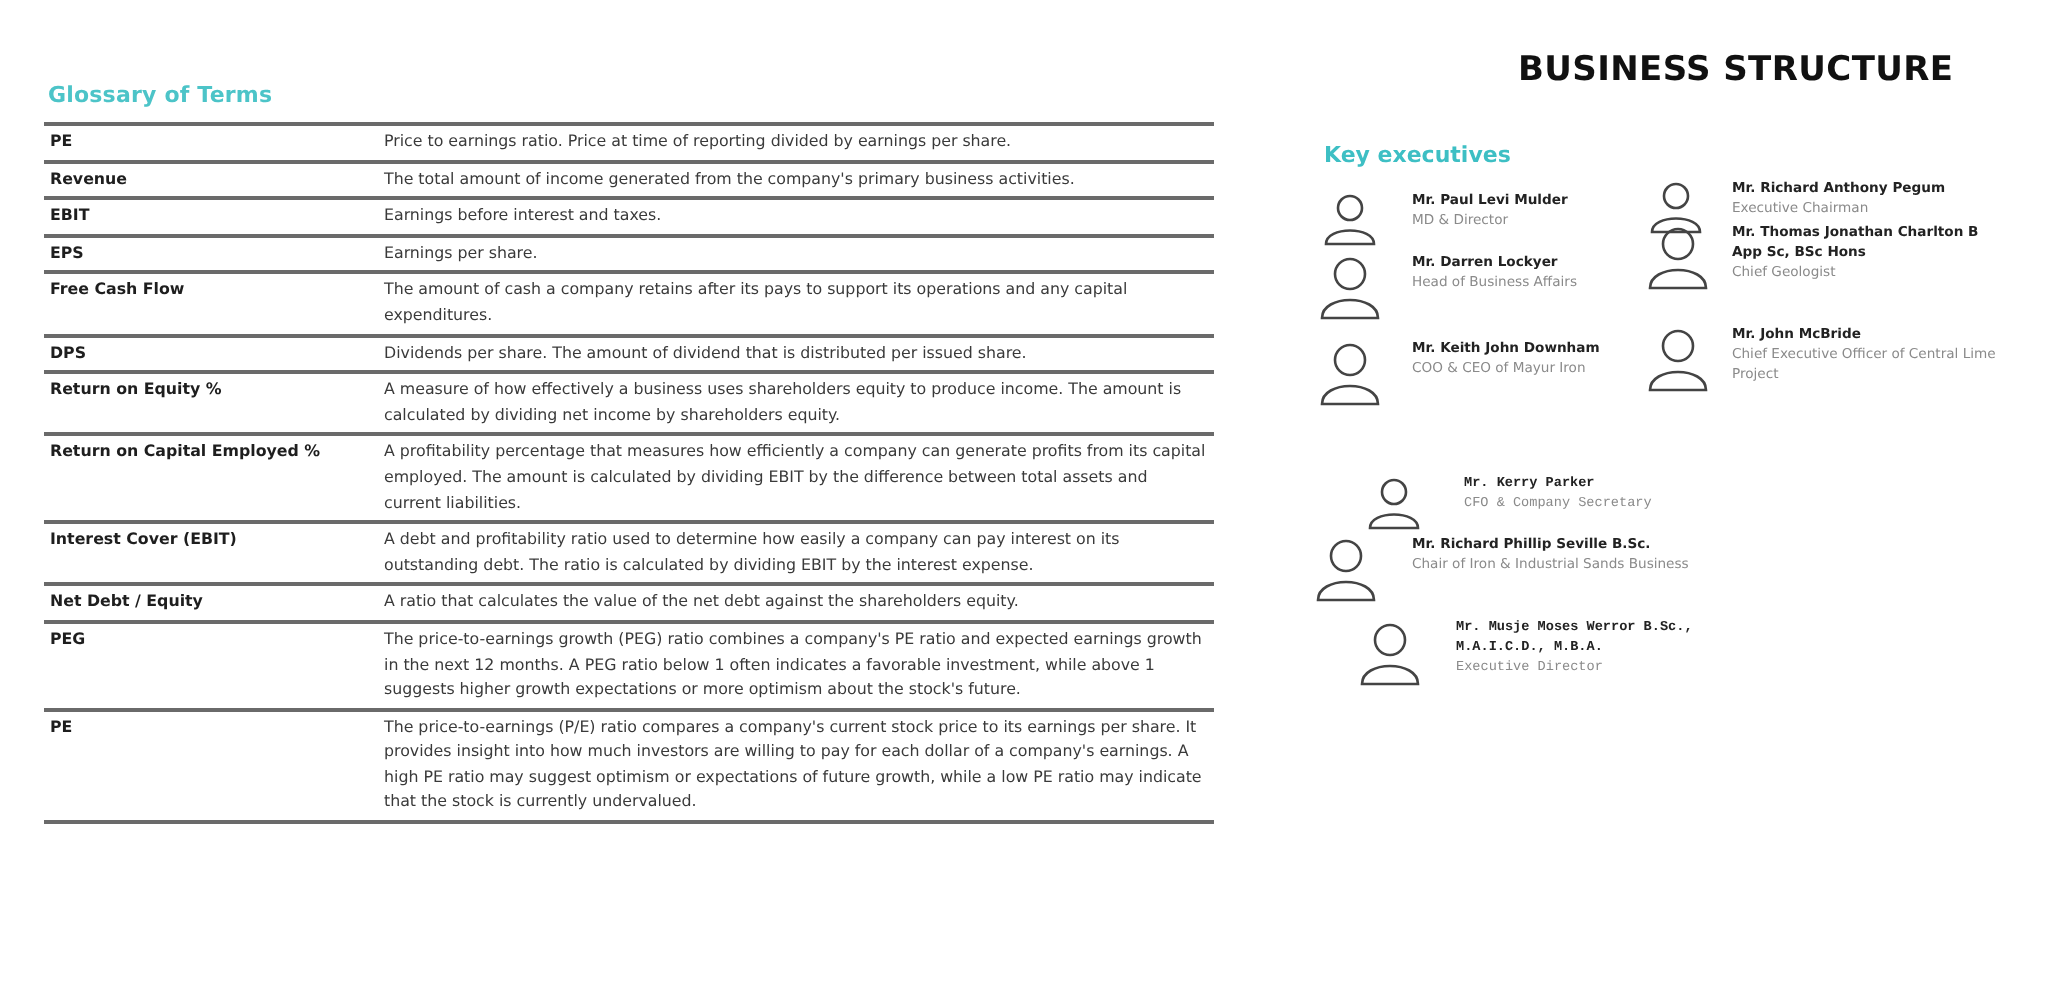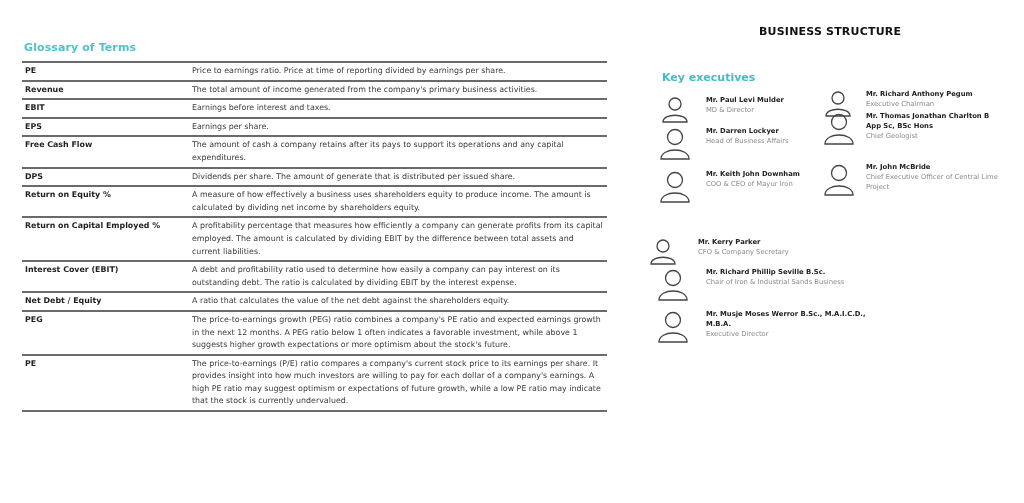--- a/index.html
+++ b/index.html
@@ -22,21 +22,21 @@
     padding: 2px 0 2px 0;
     font-size: 7.9px; line-height: 12.6px;
   }
   .term {
     width: 167px; flex: 0 0 167px; padding-left: 3px; font-weight: bold; color: #1e1e1e;
   }
   .desc { flex: 1; color: #3a3a3a; padding-right: 4px; }
 
   .biz-title {
     position: absolute; left: 759px; top: 25px;
-    font-size: 11px; font-weight: bold; color: #111; letter-spacing: 0.2px;
+    font-size: 17px; font-weight: bold; color: #111; letter-spacing: 0.2px;
     font-family: "DejaVu Sans", sans-serif;
   }
   .key-exec {
     position: absolute; left: 662px; top: 71px;
     font-size: 11px; font-weight: bold; color: #3dbfc4;
   }
   .exec {
     position: absolute; display: flex; align-items: flex-start;
   }
   .exec .avatar { width: 34px; height: 34px; flex: 0 0 34px; margin-right: 12px; }
@@ -66,21 +66,21 @@
   <div class="grow">
       <div class="term">EPS</div>
       <div class="desc">Earnings per share.</div>
     </div>
   <div class="grow">
       <div class="term">Free Cash Flow</div>
       <div class="desc">The amount of cash a company retains after its pays to support its operations and any capital expenditures.</div>
     </div>
   <div class="grow">
       <div class="term">DPS</div>
-      <div class="desc">Dividends per share. The amount of generate that is distributed per issued share.</div>
+      <div class="desc">Dividends per share. The amount of dividend that is distributed per issued share.</div>
     </div>
   <div class="grow">
       <div class="term">Return on Equity %</div>
       <div class="desc">A measure of how effectively a business uses shareholders equity to produce income. The amount is calculated by dividing net income by shareholders equity.</div>
     </div>
   <div class="grow">
       <div class="term">Return on Capital Employed %</div>
       <div class="desc">A profitability percentage that measures how efficiently a company can generate profits from its capital employed. The amount is calculated by dividing EBIT by the difference between total assets and current liabilities.</div>
     </div>
   <div class="grow">
@@ -171,21 +171,21 @@
         <circle cx="17" cy="10" r="7.5" fill="none" stroke="#444" stroke-width="1.3"></circle>
         <path d="M3 32 C3 20 31 20 31 32 Z" fill="none" stroke="#444" stroke-width="1.3"></path>
       </svg>
     </div>
   <div class="info" style="width:135px; margin-left:-2px;">
       <div class="name">Mr. John  McBride</div>
       <div class="role">Chief Executive Officer of Central Lime Project</div>
     </div>
 </div>
 
-<div class="exec" style="left:648px; top:238px;">
+<div class="exec" style="left:682px; top:238px;font-family:Liberation Mono, monospace;">
   <div class="avatar">
       <svg width="30" height="28" viewBox="0 0 30 28">
         <circle cx="15" cy="8" r="6" fill="none" stroke="#444" stroke-width="1.3"></circle>
         <path d="M3 26 C3 17 27 17 27 26 Z" fill="none" stroke="#444" stroke-width="1.3"></path>
       </svg>
     </div>
   <div class="info" style="margin-left:4px;">
       <div class="name">Mr. Kerry  Parker</div>
       <div class="role">CFO &amp; Company Secretary</div>
     </div>
@@ -195,21 +195,21 @@
       <svg width="34" height="34" viewBox="0 0 34 34">
         <circle cx="17" cy="10" r="7.5" fill="none" stroke="#444" stroke-width="1.3"></circle>
         <path d="M3 32 C3 20 31 20 31 32 Z" fill="none" stroke="#444" stroke-width="1.3"></path>
       </svg>
     </div>
   <div class="info" style="margin-left:4px;">
       <div class="name">Mr. Richard Phillip Seville B.Sc.</div>
       <div class="role">Chair of Iron &amp; Industrial Sands Business</div>
     </div>
 </div>
-<div class="exec" style="left:656px; top:310px;">
+<div class="exec" style="left:678px; top:310px;font-family:Liberation Mono, monospace;">
   <div class="avatar">
       <svg width="34" height="34" viewBox="0 0 34 34">
         <circle cx="17" cy="10" r="7.5" fill="none" stroke="#444" stroke-width="1.3"></circle>
         <path d="M3 32 C3 20 31 20 31 32 Z" fill="none" stroke="#444" stroke-width="1.3"></path>
       </svg>
     </div>
   <div class="info" style="width:160px; margin-left:4px;">
       <div class="name">Mr. Musje Moses Werror B.Sc., M.A.I.C.D., M.B.A.</div>
       <div class="role">Executive Director</div>
     </div>

